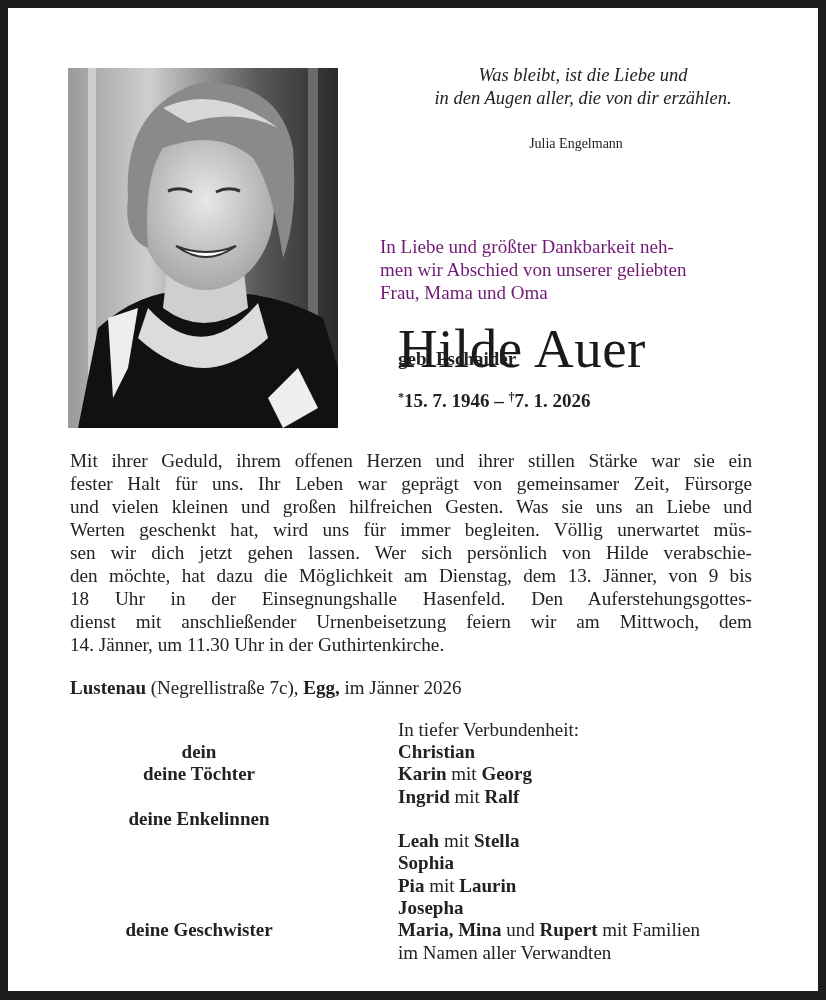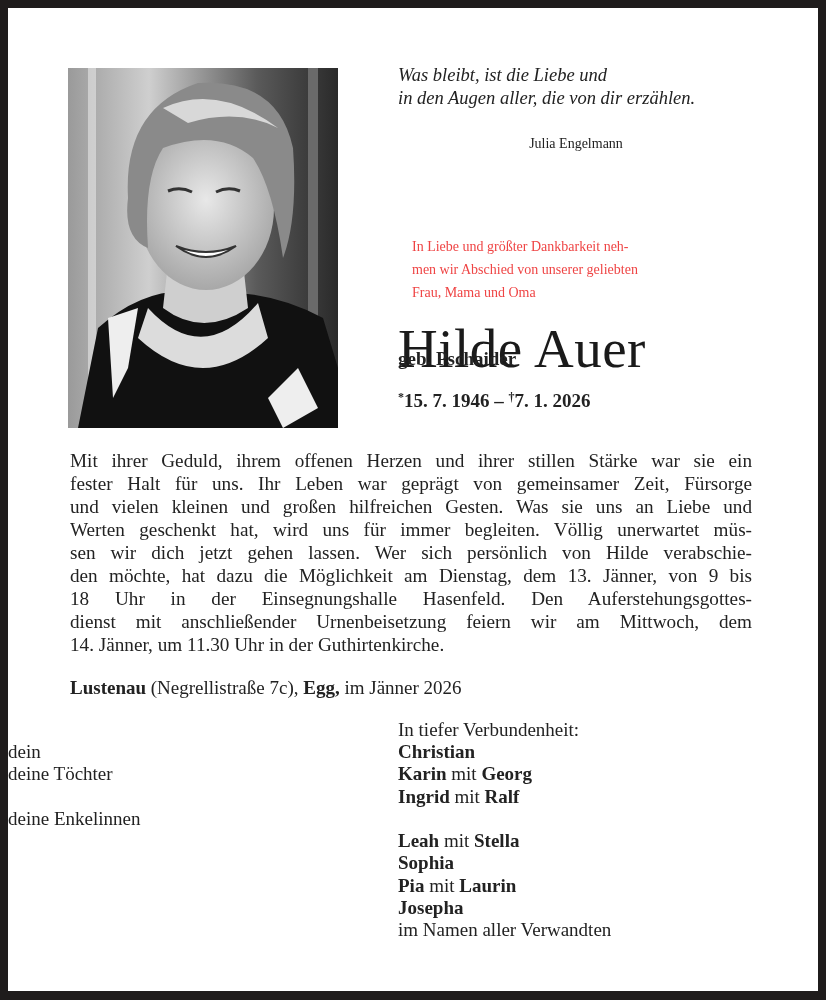--- a/index.html
+++ b/index.html
@@ -14,31 +14,31 @@
     background: #ffffff;
   }
   .photo {
     position: absolute; left: 60px; top: 60px; width: 270px; height: 360px;
     overflow: hidden; background: #777;
   }
   .photo svg { display: block; }
   .quote {
     position: absolute; left: 390px; top: 56px; width: 370px;
     font-family: "Liberation Serif", serif; font-style: italic;
-    font-size: 18.5px; line-height: 23px; color: #222;
+    font-size: 18.5px; line-height: 23px; color: #222; text-align: center;
   }
   .quote .line { display: block; white-space: nowrap; }
   .quote-author {
     position: absolute; left: 390px; top: 128px; width: 356px; text-align: center;
     font-family: "Liberation Serif", serif; font-size: 14px; color: #222;
   }
   .intro {
-    position: absolute; left: 404px; top: 227px; width: 368px;
-    font-family: "Liberation Serif", serif; font-size: 14px; line-height: 23px;
-    text-align: justify; color: #ef4444;
+    position: absolute; left: 372px; top: 227px; width: 368px;
+    font-family: "Liberation Serif", serif; font-size: 19px; line-height: 23px;
+    text-align: justify; color: #701a75;
   }
   .intro .line { display: block; white-space: nowrap; }
   .name {
     position: absolute; left: 390px; top: 311px;
     font-family: "Liberation Serif", serif; font-size: 55px; line-height: 60px;
     color: #1a1a1a; letter-spacing: 0.5px;
   }
   .birthname {
     position: absolute; left: 390px; top: 340px;
     font-family: "Liberation Serif", serif; font-weight: bold; font-size: 19px; line-height: 22px;
@@ -63,21 +63,21 @@
   .b { font-weight: bold; }
   .closing {
     position: absolute; left: 390px; top: 710px;
     font-family: Liberation Serif, serif; font-size: 19px; line-height: 23px;
   }
   .family {
     position: absolute; left: 0; top: 733px; width: 810px;
     font-family: "Liberation Serif", serif; font-size: 19px; line-height: 22.3px;
   }
   .fam-row { display: flex; }
-  .fam-label { width: 382px; text-align: left; padding-right: 8px; white-space: nowrap; }
+  .fam-label { width: 382px; text-align: center; padding-right: 8px; white-space: nowrap; font-weight: bold; }
   .fam-names { white-space: nowrap; }
 </style>
 </head>
 <body>
 
 <div class="sheet">
 
   <div class="photo" title="Black and white portrait of a smiling woman">
     <svg width="270" height="360" viewBox="0 0 270 360">
       <defs>
@@ -177,17 +177,21 @@
       </div>
       <div class="fam-row">
         <div class="fam-label"></div>
         <div class="fam-names"><span class="b">Pia</span><span> mit </span><span class="b">Laurin</span></div>
       </div>
       <div class="fam-row">
         <div class="fam-label"></div>
         <div class="fam-names"><span class="b">Josepha</span></div>
       </div>
       <div class="fam-row">
+        <div class="fam-label">deine Geschwister</div>
+        <div class="fam-names"><span class="b">Maria, Mina</span><span> und </span><span class="b">Rupert</span><span> mit Familien</span></div>
+      </div>
+      <div class="fam-row">
         <div class="fam-label"></div>
         <div class="fam-names"><span>im Namen aller Verwandten</span></div>
       </div>
     </div>
 </div>
 
 </body></html>

